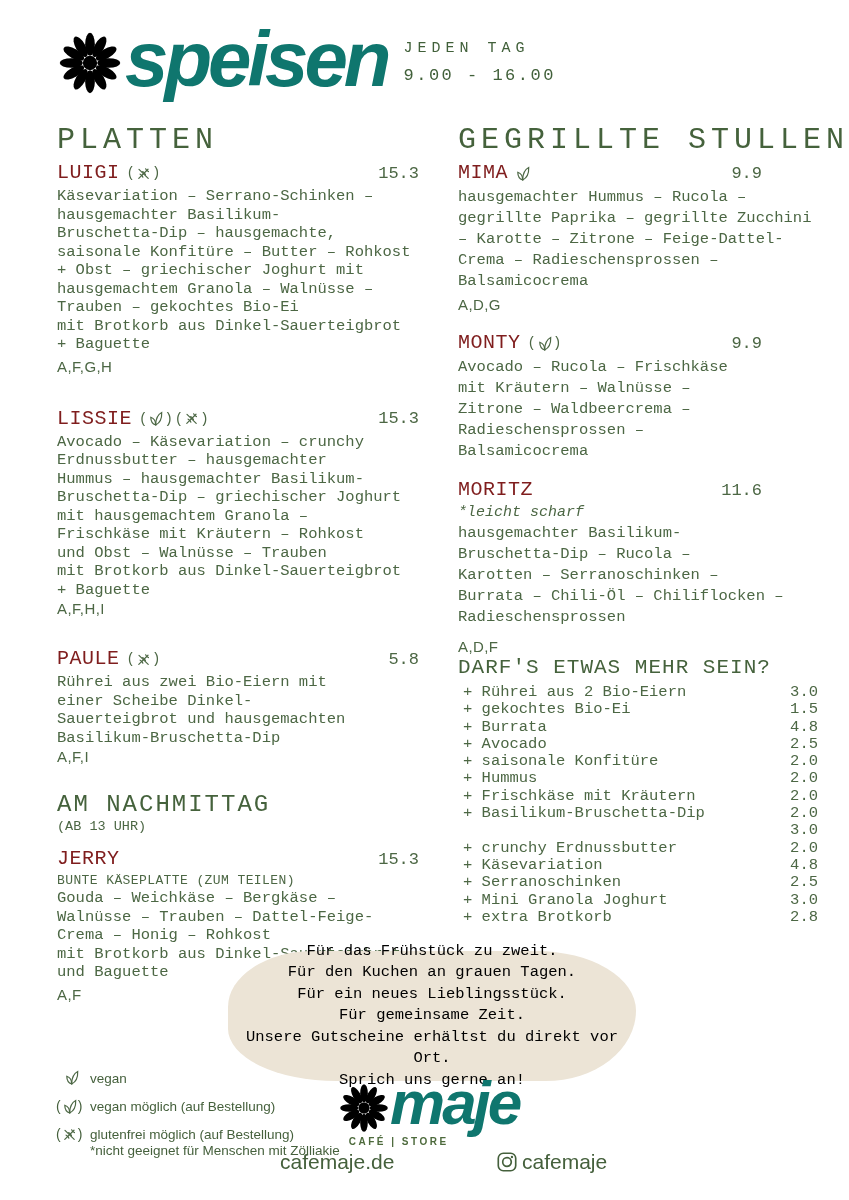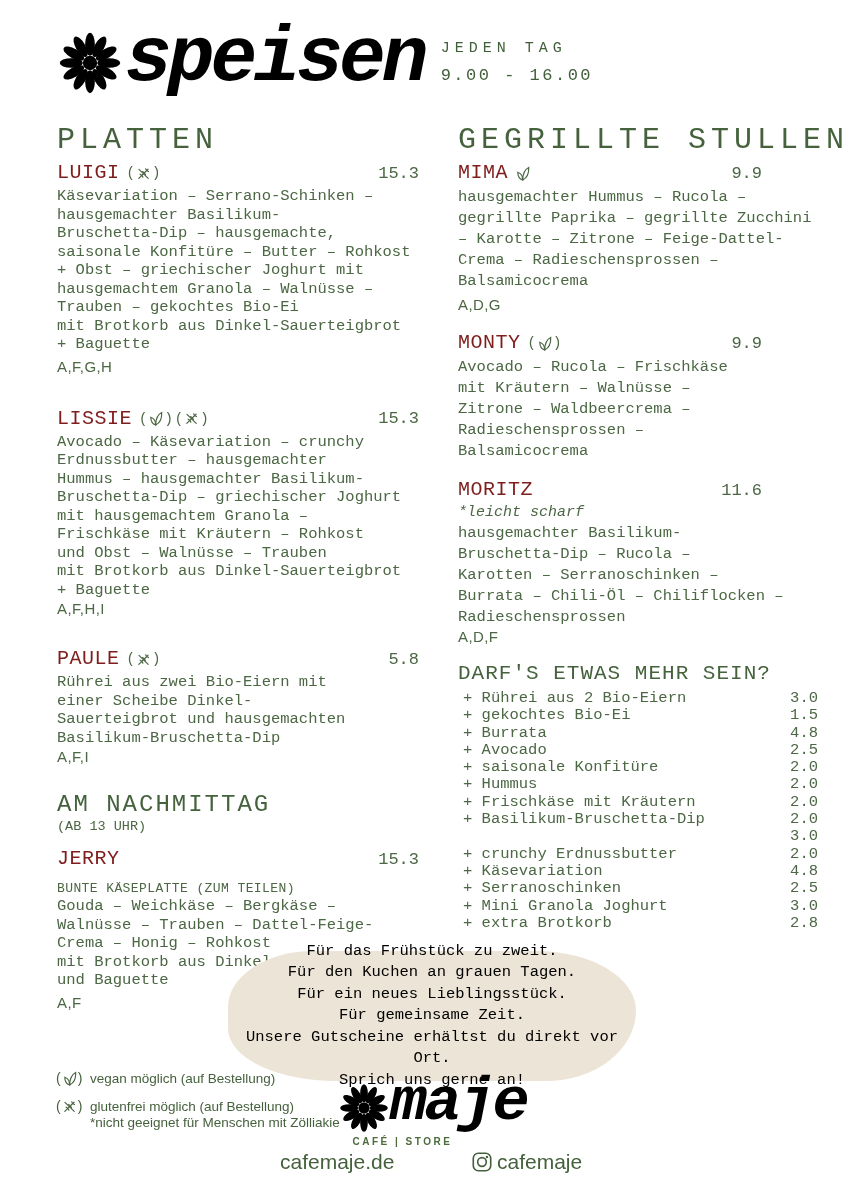--- a/index.html
+++ b/index.html
@@ -6,41 +6,41 @@
   html,body { background:#ffffff; }
   #page {
     position:relative; width:849px; height:1200px; background:#ffffff;
     overflow:hidden; color:#4c6744;
     font-family:"Liberation Mono","DejaVu Sans Mono",monospace;
   }
   
   .header { position:absolute; left:57px; top:24px; display:flex; align-items:flex-start; }
   .daisy  { width:66px; height:66px; margin-top:6px; }
   .logo-script {
-    font-family:Liberation Mono, monospace; font-style:italic; font-weight:bold;
-    color:#000000; letter-spacing:-4px; line-height:0.9;
+    font-family:Liberation Sans, sans-serif; font-style:italic; font-weight:bold;
+    color:#0f766e; letter-spacing:-4px; line-height:0.9;
   }
   .title-script { font-size:78px; margin-left:2px; }
   .schedule { margin-left:16px; padding-top:16px; color:#41603a; }
   .schedule-l1 { font-size:15px; letter-spacing:5px; }
   .schedule-l2 { font-size:17px; letter-spacing:2.5px; margin-top:9px; }
   
   .col { position:absolute; top:125px; }
   .col-left  { left:57px;  width:362px; }
   .col-right { left:458px; width:360px; }
   .sec-heading { font-size:30px; letter-spacing:5px; line-height:30px; color:#45623c; white-space:nowrap; }
   .item { margin-top:0; }
   .name-row { display:flex; align-items:center; }
   .item-name { font-size:20px; letter-spacing:0.5px; line-height:24px; color:#7f1d1d; }
   .price { margin-left:auto; font-size:17px; }
   .price-inset { padding-right:56px; }
   .desc { font-size:15.5px; line-height:18.5px; white-space:pre-line; margin-top:2px; }
   .desc-wide { line-height:21px; }
   .allergens { font-family:"Liberation Sans",sans-serif; font-size:15px; letter-spacing:0.4px; margin-top:4px; }
-  .sub-caption { font-size:13px; letter-spacing:0.4px; line-height:16px; margin-top:10px; }
+  .sub-caption { font-size:13px; letter-spacing:0.4px; line-height:16px; margin-top:2px; }
   .note { font-size:15px; line-height:20px; margin-top:1px;font-style:italic; }
   .mini-heading { font-size:24px; letter-spacing:2px; line-height:28px; color:#45623c; white-space:nowrap; }
   .mini-sub { font-size:13.5px; line-height:16px; }
   .extras-heading { font-size:21px; letter-spacing:1px; line-height:26px; color:#45623c; white-space:nowrap; }
   .extra-row { display:flex; font-size:15.5px; line-height:17.3px; padding-left:5px; }
   .extra-price { margin-left:auto; }
   
   .ic { width:15px; height:15px; stroke:#4c6744; fill:none; stroke-width:1.1; stroke-linecap:round; }
   .mi { display:inline-flex; align-items:center; margin-left:7px; }
   .paren::before { content:"("; font-size:14px; margin-right:1px; }
@@ -59,21 +59,21 @@
   .legend-label { font-size:13.5px; line-height:16px; white-space:pre-line; padding-top:1px; }
   
   .brand { position:absolute; left:338px; top:1072px; display:flex; flex-direction:column; align-items:center; }
   .brand-row { display:flex; align-items:center; }
   .brand .daisy { width:52px; height:52px; margin-top:10px; }
   .brand-script { font-size:62px; letter-spacing:-3px; }
   .brand-sub { font-family:"Liberation Sans",sans-serif; font-weight:bold; font-size:10px;
                letter-spacing:2.5px; color:#4d6a3c; margin-top:2px; align-self:center; margin-left:-60px; }
   .footer-site { position:absolute; left:280px; top:1150px; font-family:"Liberation Sans",sans-serif;
                  font-size:21px; color:#45603c; }
-  .footer-ig { position:absolute; left:471px; top:1150px; display:flex; align-items:center; gap:4px;
+  .footer-ig { position:absolute; left:496px; top:1150px; display:flex; align-items:center; gap:4px;
                font-family:"Liberation Sans",sans-serif; font-size:21px; color:#45603c; }
   .ig-icon { width:22px; height:22px; stroke:#45603c; fill:none; stroke-width:1.8; }
 </style>
 </head>
 <body>
 
 <svg width="0" height="0" style="position:absolute">
   <defs>
     <g id="leaf-shape">
       <path d="M7.2 13 C7.2 7.5 9 3.4 12.8 1.4 C13 7 11 11.2 7.2 13 Z"></path>
@@ -248,24 +248,24 @@
       <div class="name-row price-inset">
         <span class="item-name">MORITZ</span>
         <span class="price">11.6</span>
       </div>
       <div class="note">*leicht scharf</div>
       <div class="desc desc-wide" style="margin-top:0">hausgemachter Basilikum-
 Bruschetta-Dip – Rucola –
 Karotten – Serranoschinken –
 Burrata – Chili-Öl – Chiliflocken –
 Radieschensprossen</div>
-      <div class="allergens" style="margin-top:0">A,D,F</div>
-    </div>
-
-    <div style="margin-top:16px">
+      <div class="allergens" style="margin-top:10px">A,D,F</div>
+    </div>
+
+    <div style="">
       <div class="extras-heading">DARF'S ETWAS MEHR SEIN?</div>
       <div style="margin-top:3px">
         <div class="extra-row">
             <span>+ Rührei aus 2 Bio-Eiern</span>
             <span class="extra-price">3.0</span>
           </div>
         <div class="extra-row">
             <span>+ gekochtes Bio-Ei</span>
             <span class="extra-price">1.5</span>
           </div>
@@ -323,20 +323,28 @@
   <div class="voucher">
     <div class="voucher-text">Für das Frühstück zu zweit.
 Für den Kuchen an grauen Tagen.
 Für ein neues Lieblingsstück.
 Für gemeinsame Zeit.
 Unsere Gutscheine erhältst du direkt vor Ort.
 Sprich uns gerne an!</div>
   </div>
 
   <div class="legend">
+    <div class="legend-row">
+      <span class="legend-icon" style="padding-left:8px">
+          <svg class="ic" viewBox="0 0 14 14">
+            <use href="#leaf-shape"></use>
+          </svg>
+        </span>
+      <span class="legend-label">vegan</span>
+    </div>
     <div class="legend-row">
       <span class="legend-icon mi paren" style="margin-left:0">
           <svg class="ic" viewBox="0 0 14 14">
             <use href="#leaf-shape"></use>
           </svg>
         </span>
       <span class="legend-label">vegan möglich (auf Bestellung)</span>
     </div>
     <div class="legend-row">
       <span class="legend-icon mi paren" style="margin-left:0">

